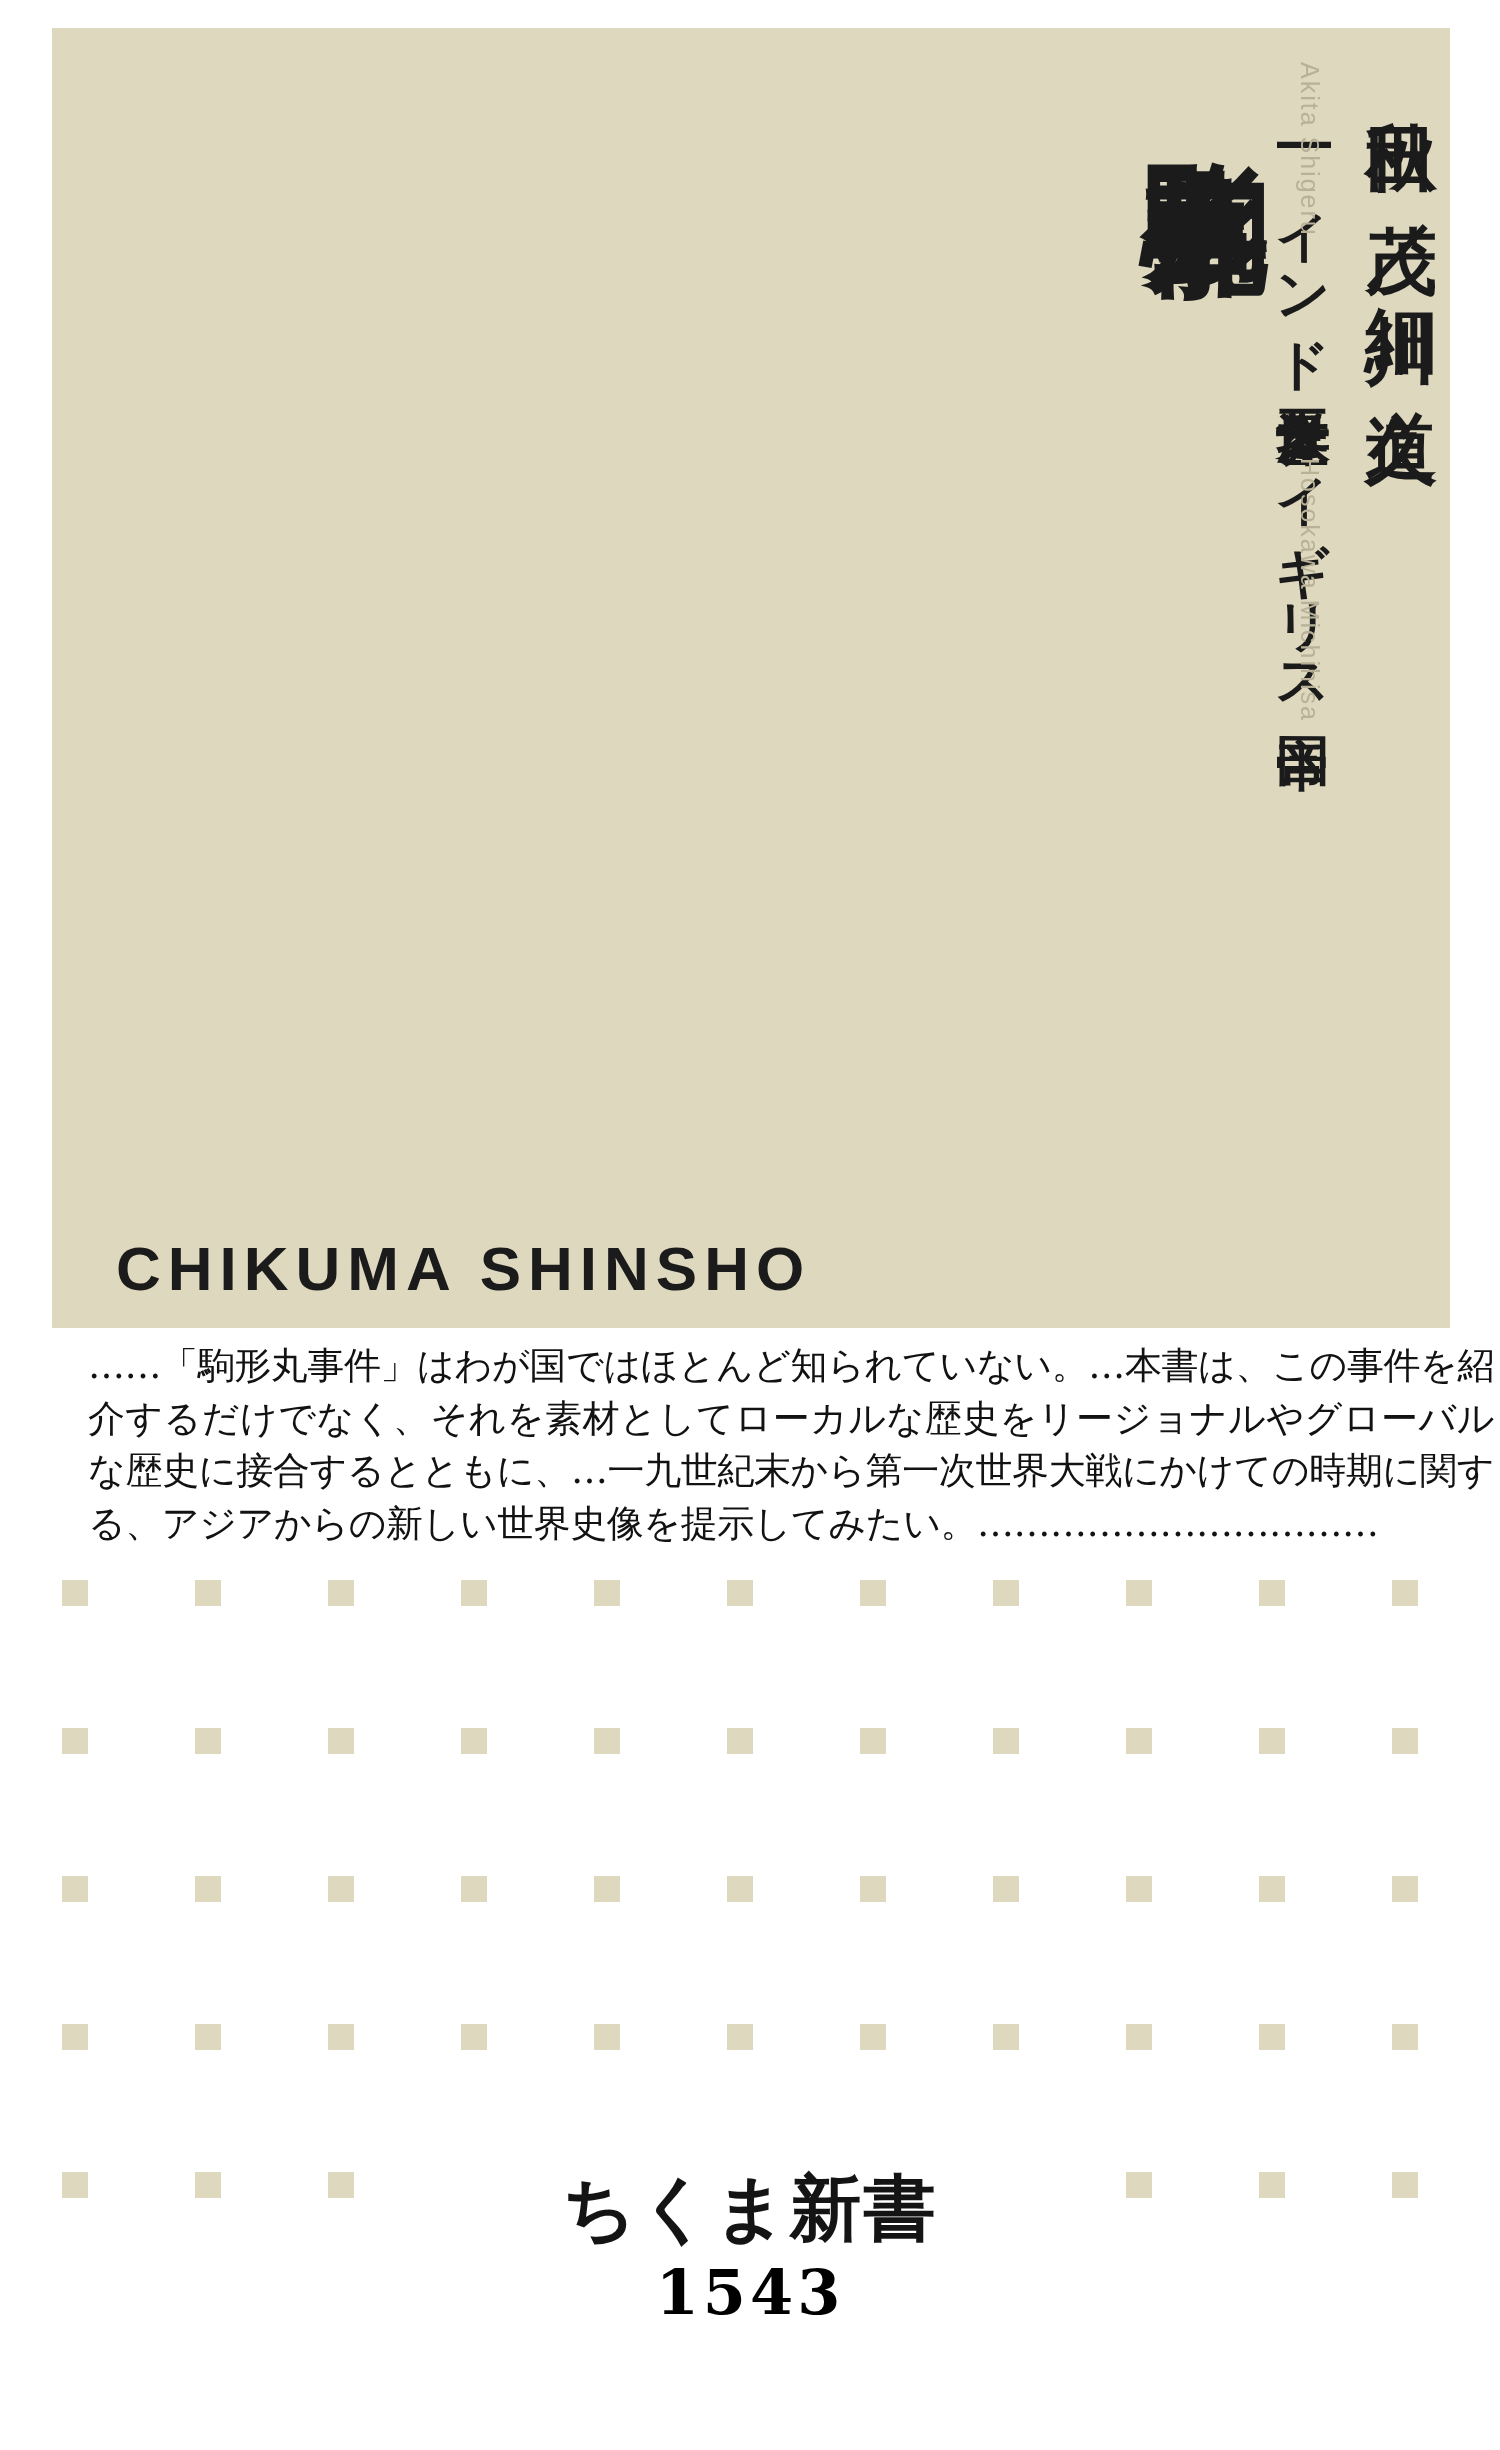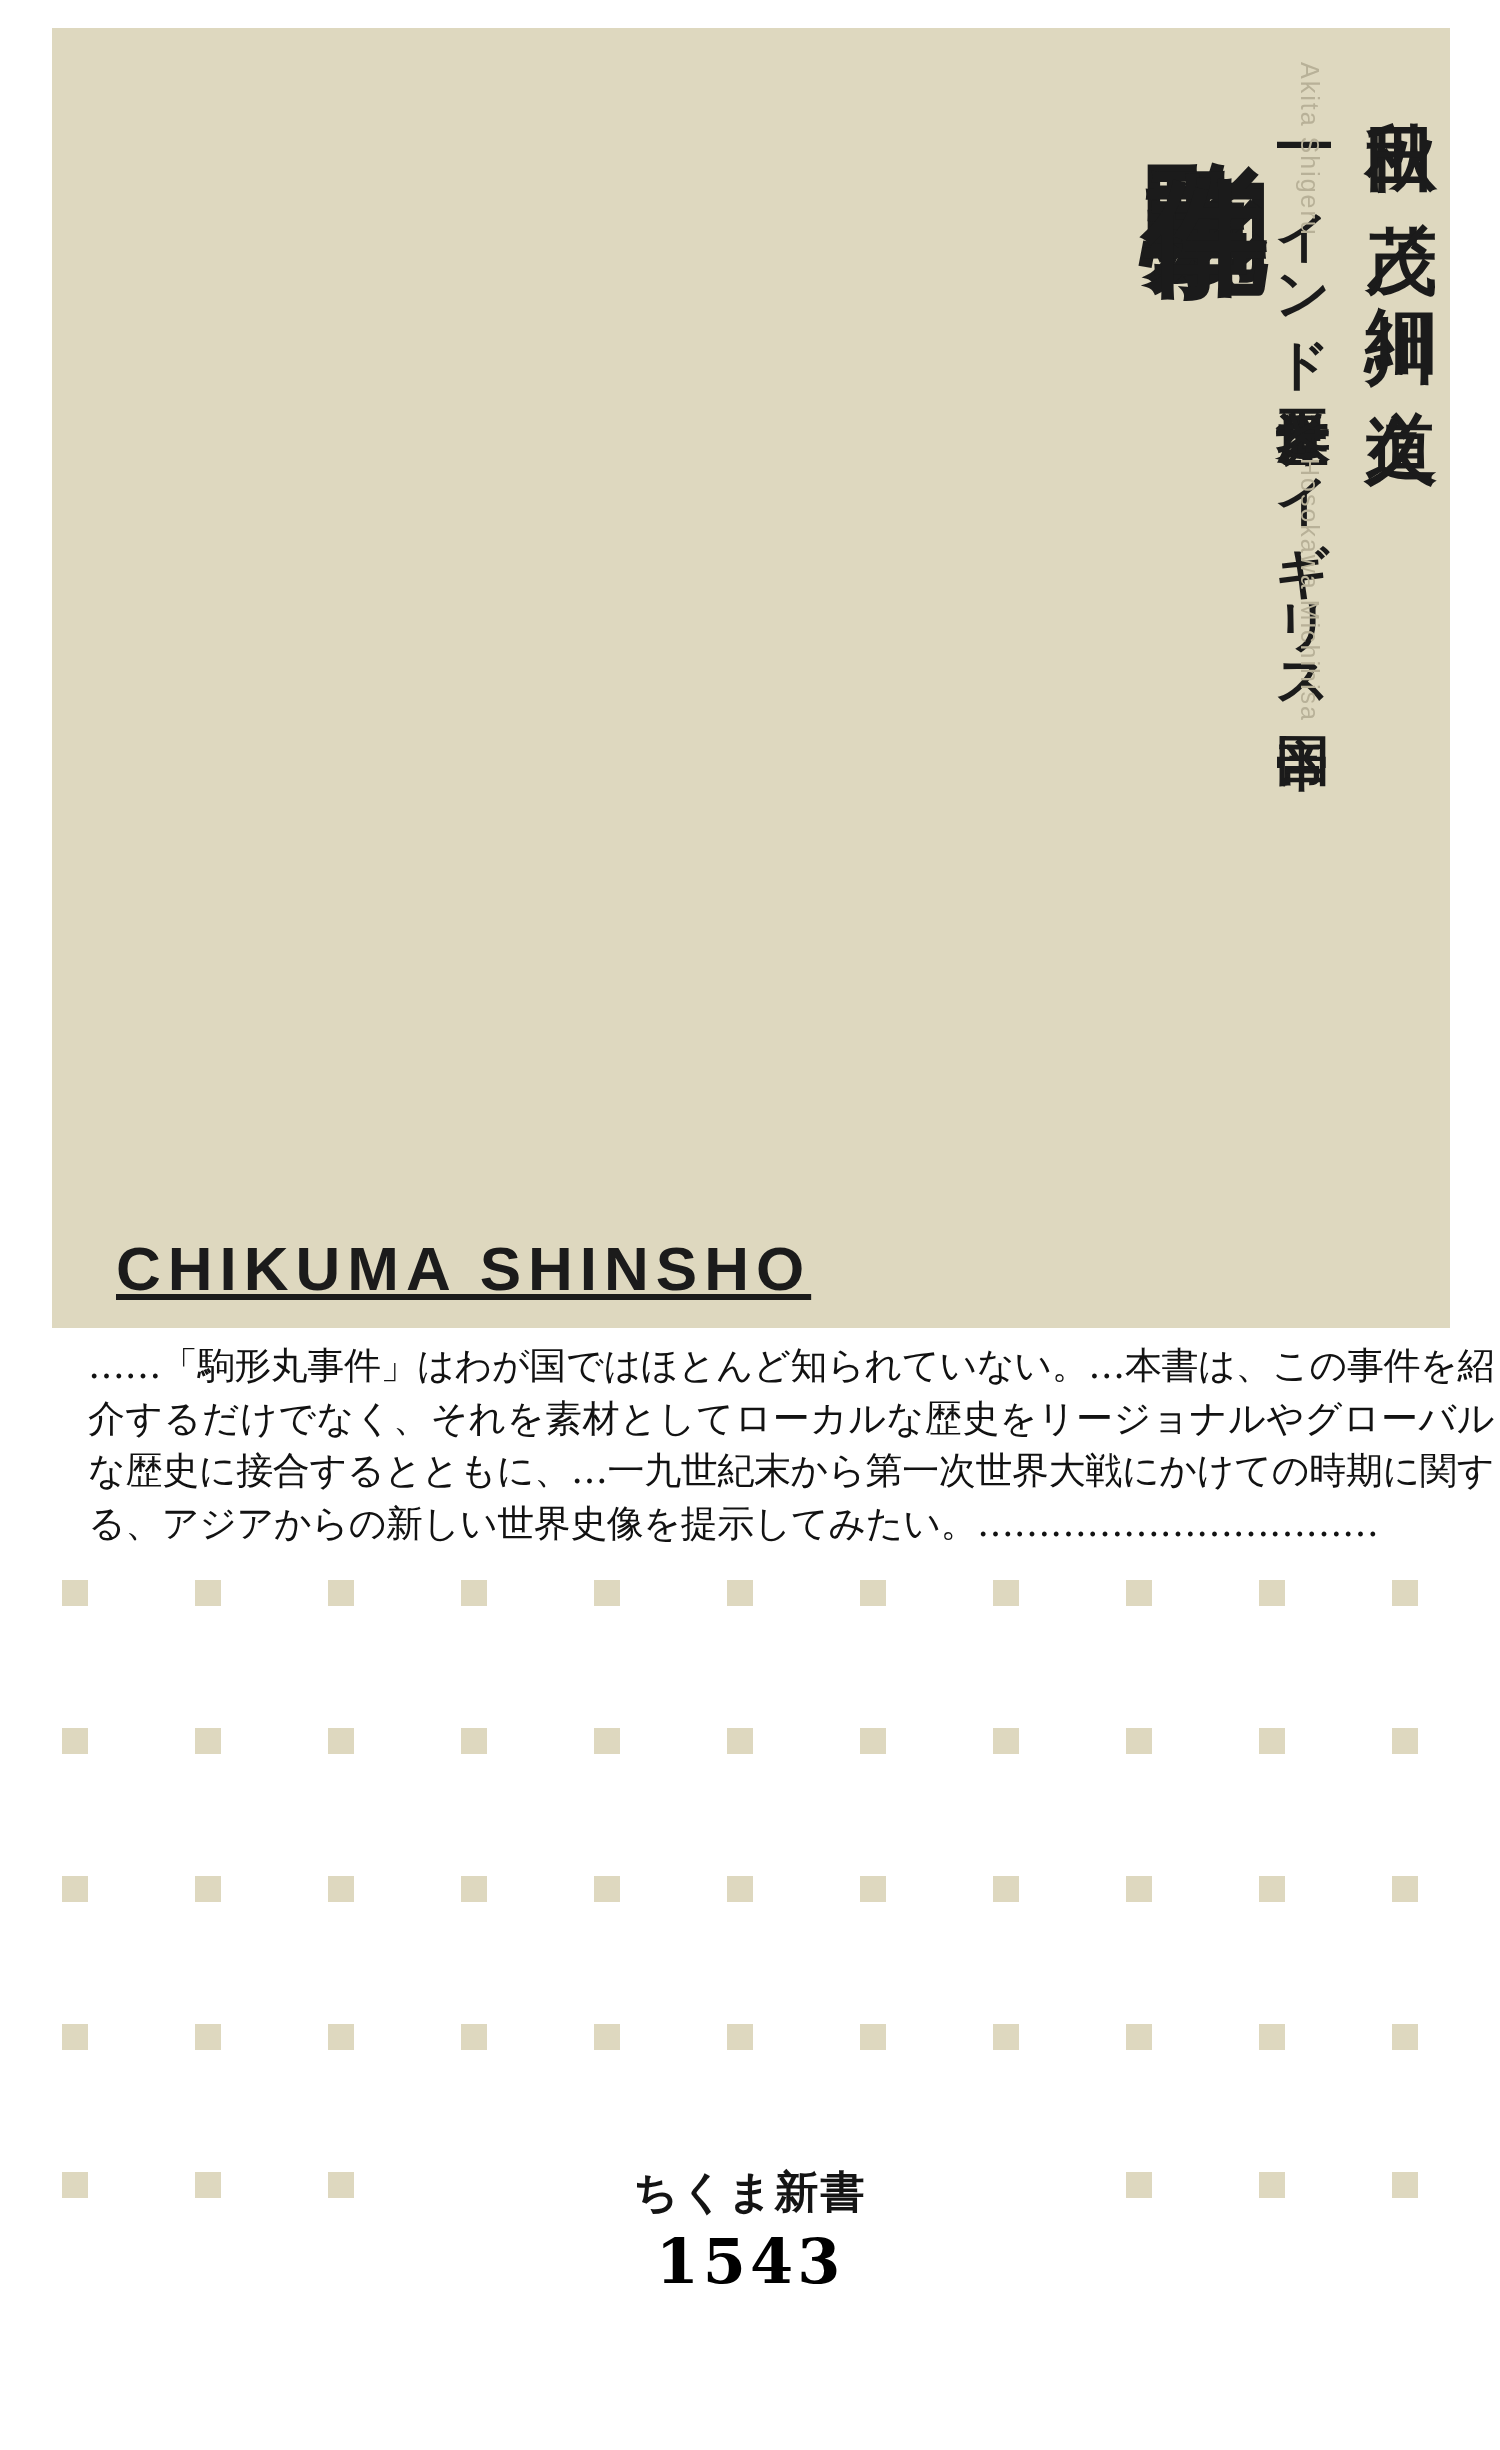--- a/index.html
+++ b/index.html
@@ -104,21 +104,20 @@
   .wordmark {
     position: absolute;
     left: 64px;
     top: 1205px;
     font-family: "Liberation Sans", sans-serif;
     font-weight: bold;
     font-size: 62px;
     letter-spacing: 7px;
     color: #1b1b1b;
     white-space: nowrap;
-    text-decoration: underline;
   }
 
   
   .blurb {
     position: absolute;
     left: 60px;
     top: 1340px;
     width: 1406px;
     font-family: "DejaVu Serif", "Liberation Serif", serif;
     font-size: 37px;
@@ -148,21 +147,21 @@
   .imprint {
     position: absolute;
     left: 0;
     top: 2168px;
     width: 1500px;
     text-align: center;
   }
   .imprint-name {
     font-family: "DejaVu Serif", "Liberation Serif", serif;
     font-weight: bold;
-    font-size: 44px;
+    font-size: 72px;
     letter-spacing: 2px;
     color: #141414;
     line-height: 1.1;
   }
   .imprint-number {
     margin-top: 9px;
     font-family: "DejaVu Serif", "Liberation Serif", serif;
     font-weight: bold;
     font-size: 62px;
     letter-spacing: 4px;

